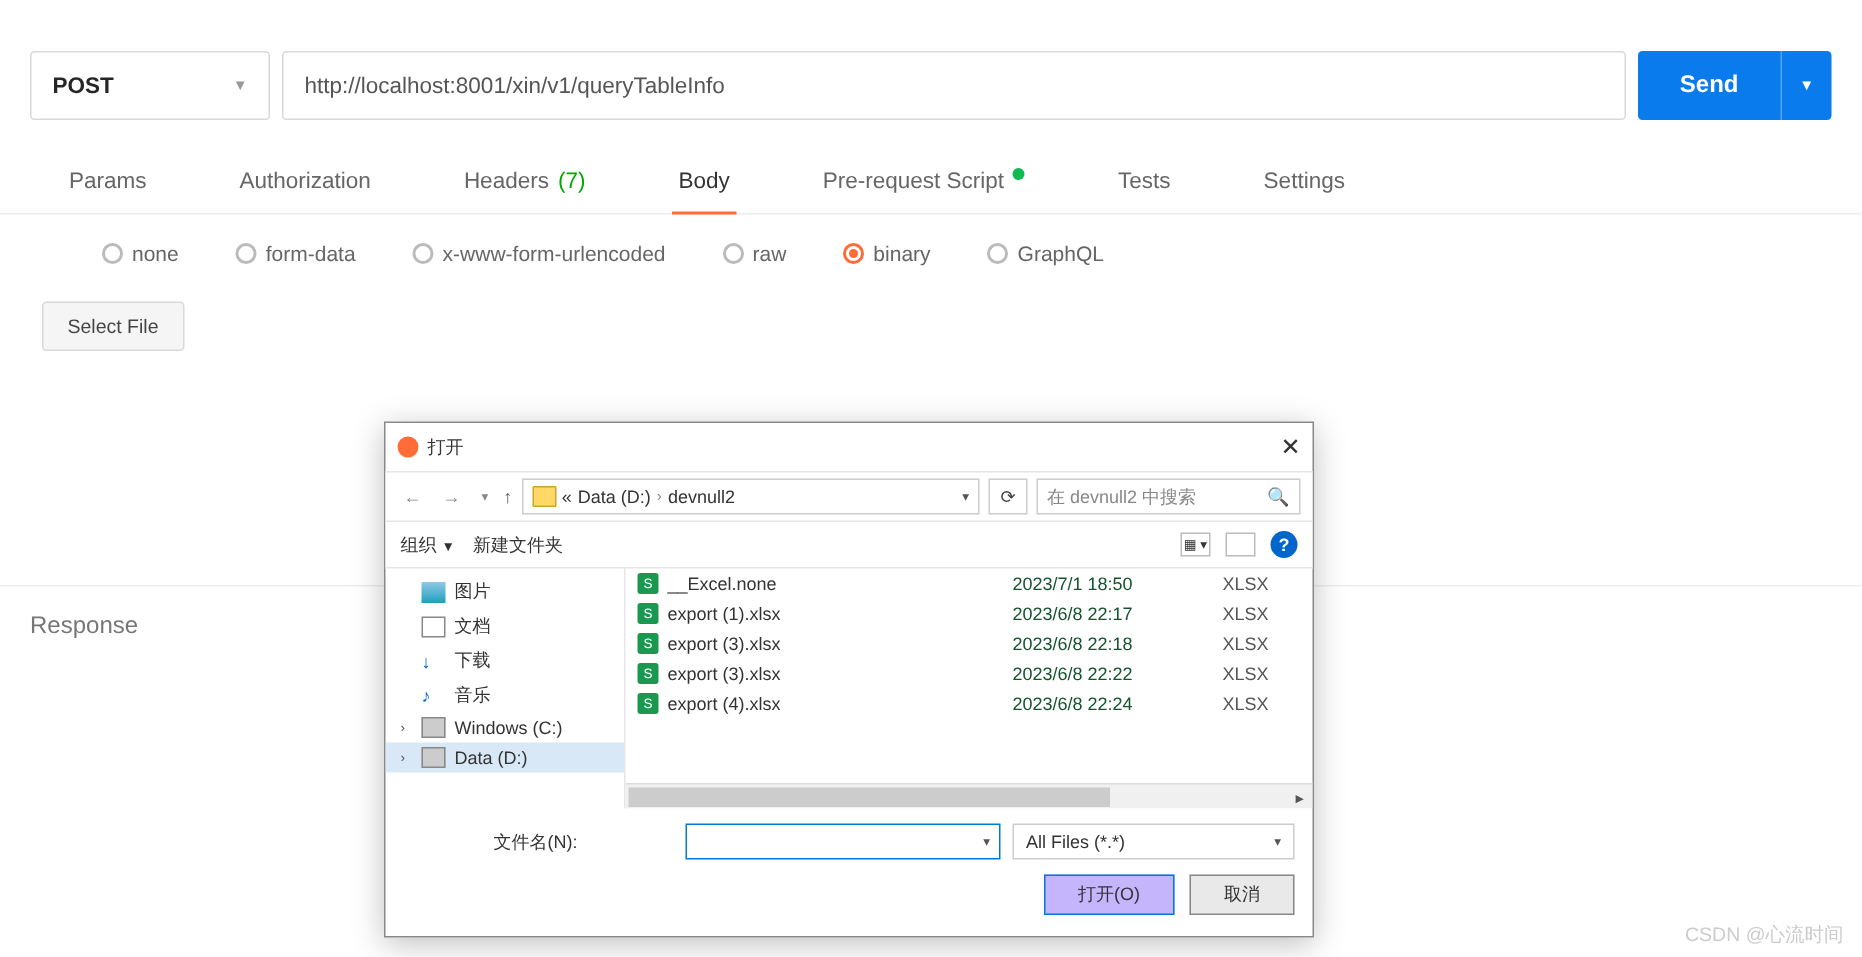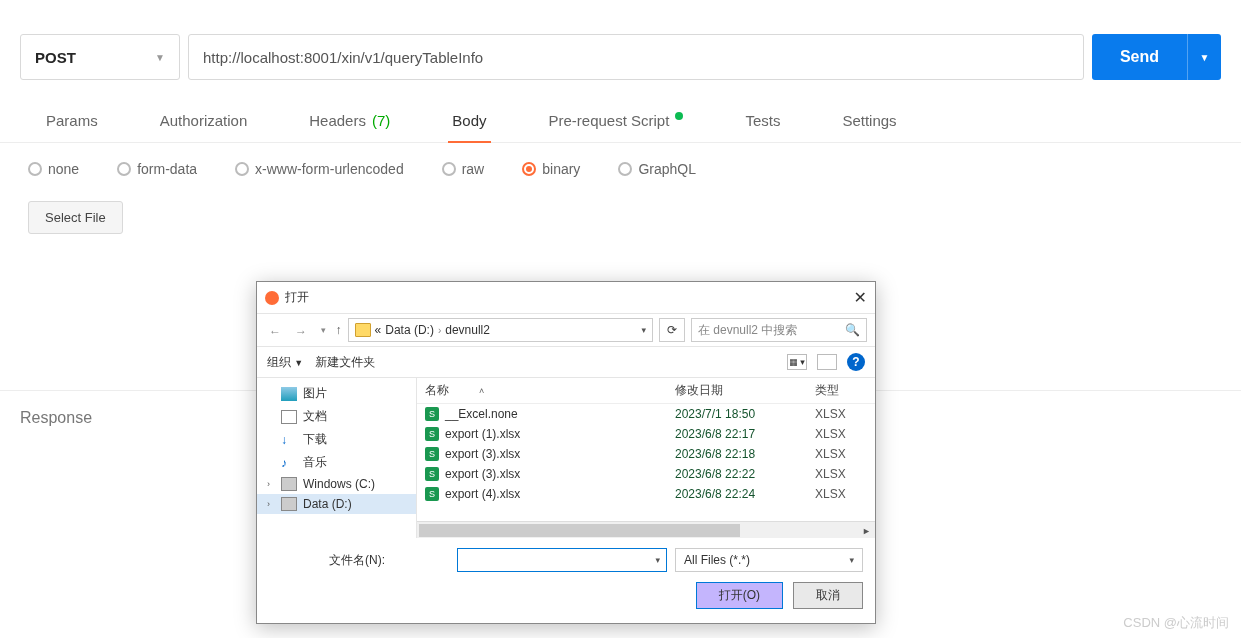--- a/index.html
+++ b/index.html
@@ -12,21 +12,21 @@
 .send-btn { background: #097bed; color: #fff; border-radius: 3px; font-size: 16px; font-weight: 600; display: flex; align-items: stretch; overflow: hidden; }
 .send-btn .lbl { padding: 14px 28px; display: flex; align-items: center; }
 .send-btn .dd { border-left: 1px solid rgba(255,255,255,0.3); width: 34px; display: flex; align-items: center; justify-content: center; font-size: 10px; }
 
 .tabs { display: flex; gap: 40px; padding: 8px 28px 0; border-bottom: 1px solid #ededed; font-size: 15px; color: #666; }
 .tab { padding: 10px 4px 12px; cursor: pointer; display: flex; align-items: flex-start; gap: 6px; margin-left: 14px; }
 .tab.active { color: #333; border-bottom: 2px solid #ff6c37; margin-bottom: -1px; }
 .badge-count { color: #0a0; }
 .dot { width: 8px; height: 8px; border-radius: 50%; background: #0cbb52; display: inline-block; }
 
-.body-types { display: flex; gap: 14px; padding: 18px 28px; align-items: center; font-size: 14px; color: #666; }
+.body-types { display: flex; gap: 14px; padding: 18px 28px; align-items: center; font-size: 14px; color: #666; margin-left: 40px; }
 .radio { width: 14px; height: 14px; border: 2px solid #bbb; border-radius: 50%; display: inline-block; margin-right: 6px; vertical-align: -2px; }
 .radio.sel { border-color: #ff6c37; position: relative; }
 .radio.sel::after { content: ""; position: absolute; inset: 2px; background: #ff6c37; border-radius: 50%; }
 .bt { display: flex; align-items: center; margin-right: 24px; }
 
 .select-file { margin: 6px 28px; border: 1px solid #d9d9d9; background: #f5f5f5; padding: 8px 16px; border-radius: 3px; font-size: 13px; display: inline-block; color: #444; }
 
 .divider { border-top: 1px solid #ededed; margin-top: 150px; }
 .response-lbl { padding: 18px 20px; font-size: 16px; color: #777; }
 
@@ -229,28 +229,20 @@
           <span class="ti-ico ico-drive"></span>
           <span>Windows (C:)</span>
         </div>
         <div class="tree-item sel">
           <span class="tree-caret">›</span>
           <span class="ti-ico ico-drive"></span>
           <span>Data (D:)</span>
         </div>
       </div>
     <div class="filelist">
-      <div class="fl-head">
-        <div class="c1">
-            <span>名称</span>
-            <span class="sort-caret">˄</span>
-          </div>
-        <div class="c2">修改日期</div>
-        <div class="c3">类型</div>
-      </div>
       <div class="fl-rows" id="flrows">
           <div class="fl-row">
             <div class="c1">
               <span class="xls-ico">S</span>
               <span>__Excel.none</span>
             </div>
             <div class="c2">2023/7/1 18:50</div>
             <div class="c3">XLSX</div>
           </div>
           <div class="fl-row">

